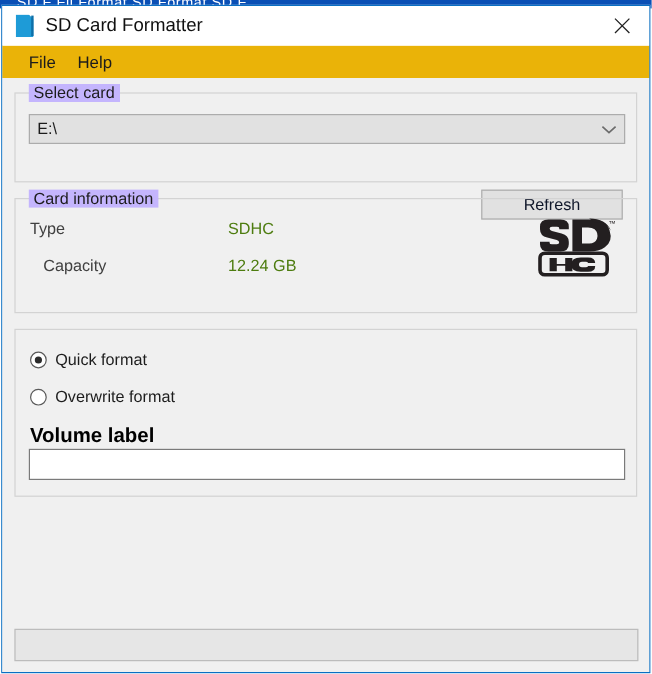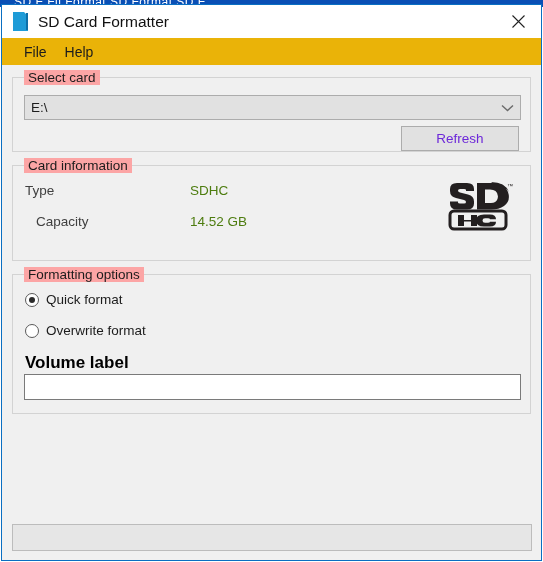--- a/index.html
+++ b/index.html
@@ -123,21 +123,21 @@
   .group {
     position: relative;
     border: 1px solid #d3d3d3;
     box-sizing: border-box;
     margin-top: 12px;
   }
   .group > .legend {
     position: absolute;
     top: -8px;
     left: 11px;
-    background: #fca5a5;
+    background: #c4b5fd;
     padding: 0 4px;
     font-size: 13.5px;
     color: #1c1c1c;
     white-space: nowrap;
   }
 
   #group-select { height: 75px; }
   #group-info   { height: 96px; margin-top: 13px; }
   #group-fmt    { height: 140px; margin-top: 13px; }
 
@@ -168,27 +168,28 @@
     align-items: center;
     justify-content: center;
   }
 
   
   .btn {
     background: #e1e1e1;
     border: 1px solid #acacac;
     box-sizing: border-box;
     font-size: 13.5px;
-    color: #6d28d9;
+    color: #0f172a;
     display: flex;
     align-items: center;
     justify-content: center;
     cursor: default;
     font-family: "Liberation Sans", sans-serif;
     white-space: nowrap;
+    margin-top: 32px;
   }
 
   #refresh-button {
     position: absolute;
     right: 11px;
     top: 48px;
     width: 118px;
     height: 25px;
   }
 
@@ -336,21 +337,21 @@
       <div class="btn" id="refresh-button">Refresh</div>
     </div>
 
     <div class="group" id="group-info">
       <div class="legend">Card information</div>
 
       <div class="info-row r1">Type</div>
       <div class="info-val r1">SDHC</div>
 
       <div class="info-row r2">Capacity</div>
-      <div class="info-val r2">14.52 GB</div>
+      <div class="info-val r2">12.24 GB</div>
 
       <svg class="sdhc-logo" viewBox="0 0 66 52">
 
         <g fill="#231f20">
           <path d="M3 9 q0-6 7-6 h10 q7 0 7 6 v2 h-8 v-1 q0-1-2-1 h-4 q-2 0-2 1.5 0 1.5 2 2 l8 2 q6 1.5 6 7 v2 q0 6-7 6 H10 q-7 0-7-6 v-2 h8 v1 q0 1 2 1 h4 q2 0 2-1.5 0-1.5-2-2 l-8-2 Q3 16.5 3 11 Z"></path>
           <path d="M30 3 h16 q12 0 15 9 3 9-4 14 -5 3.6-13 3.6 H30 Z M38 9.5 v13.5 h6 q5 0 6.5-4 1.5-5-2-8 -2-1.5-5.5-1.5 Z"></path>
           <path d="M44 2 q14 0 18 10 -3-6-14-7 Z"></path>
         </g>
         <text x="60" y="8" font-family="Liberation Sans, sans-serif" font-size="6" fill="#231f20">™</text>
 
@@ -358,21 +359,20 @@
           <rect x="3" y="31" width="56" height="18" rx="4" ry="4" fill="none" stroke="#231f20" stroke-width="3"></rect>
           <g fill="#231f20">
             <path d="M11 35 h6 v5 h7 v-5 h6 v11 h-6 v-4.5 h-7 V46 h-6 Z"></path>
             <path d="M49 39.2 h-6 q0-1-2-1 h-3 q-2.5 0-2.5 2.3 0 2.3 2.5 2.3 h3 q2 0 2-1.1 h6 q0 4.8-6 4.8 h-6 q-8 0-8-6 0-6 8-6 h6 q6 0 6 4.7 Z"></path>
           </g>
         </g>
       </svg>
     </div>
 
     <div class="group" id="group-fmt">
-      <div class="legend">Formatting options</div>
 
       <div class="radio-row rr1">
         <span class="radio checked"></span>
         <span class="radio-label">Quick format</span>
       </div>
 
       <div class="radio-row rr2">
         <span class="radio"></span>
         <span class="radio-label">Overwrite format</span>
       </div>

